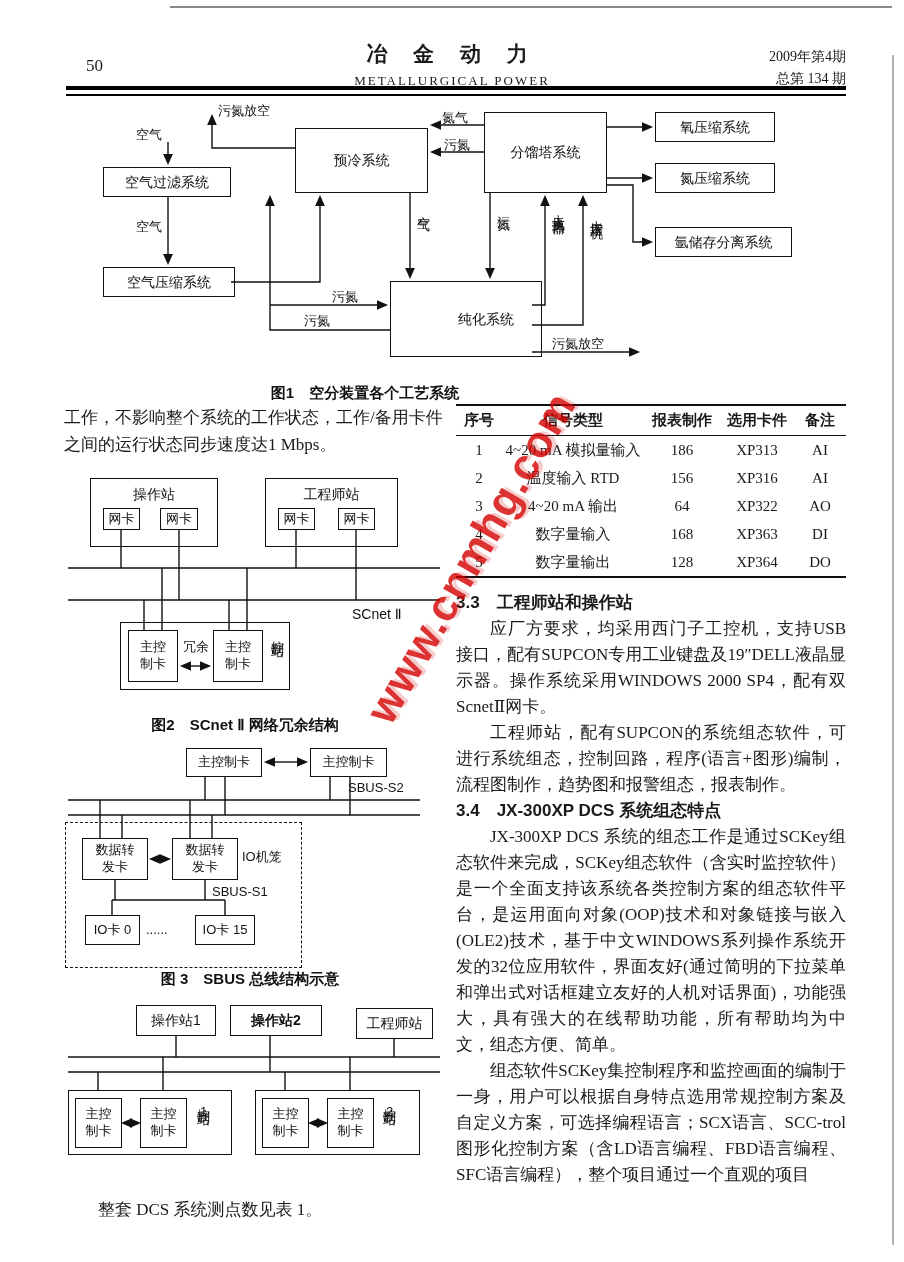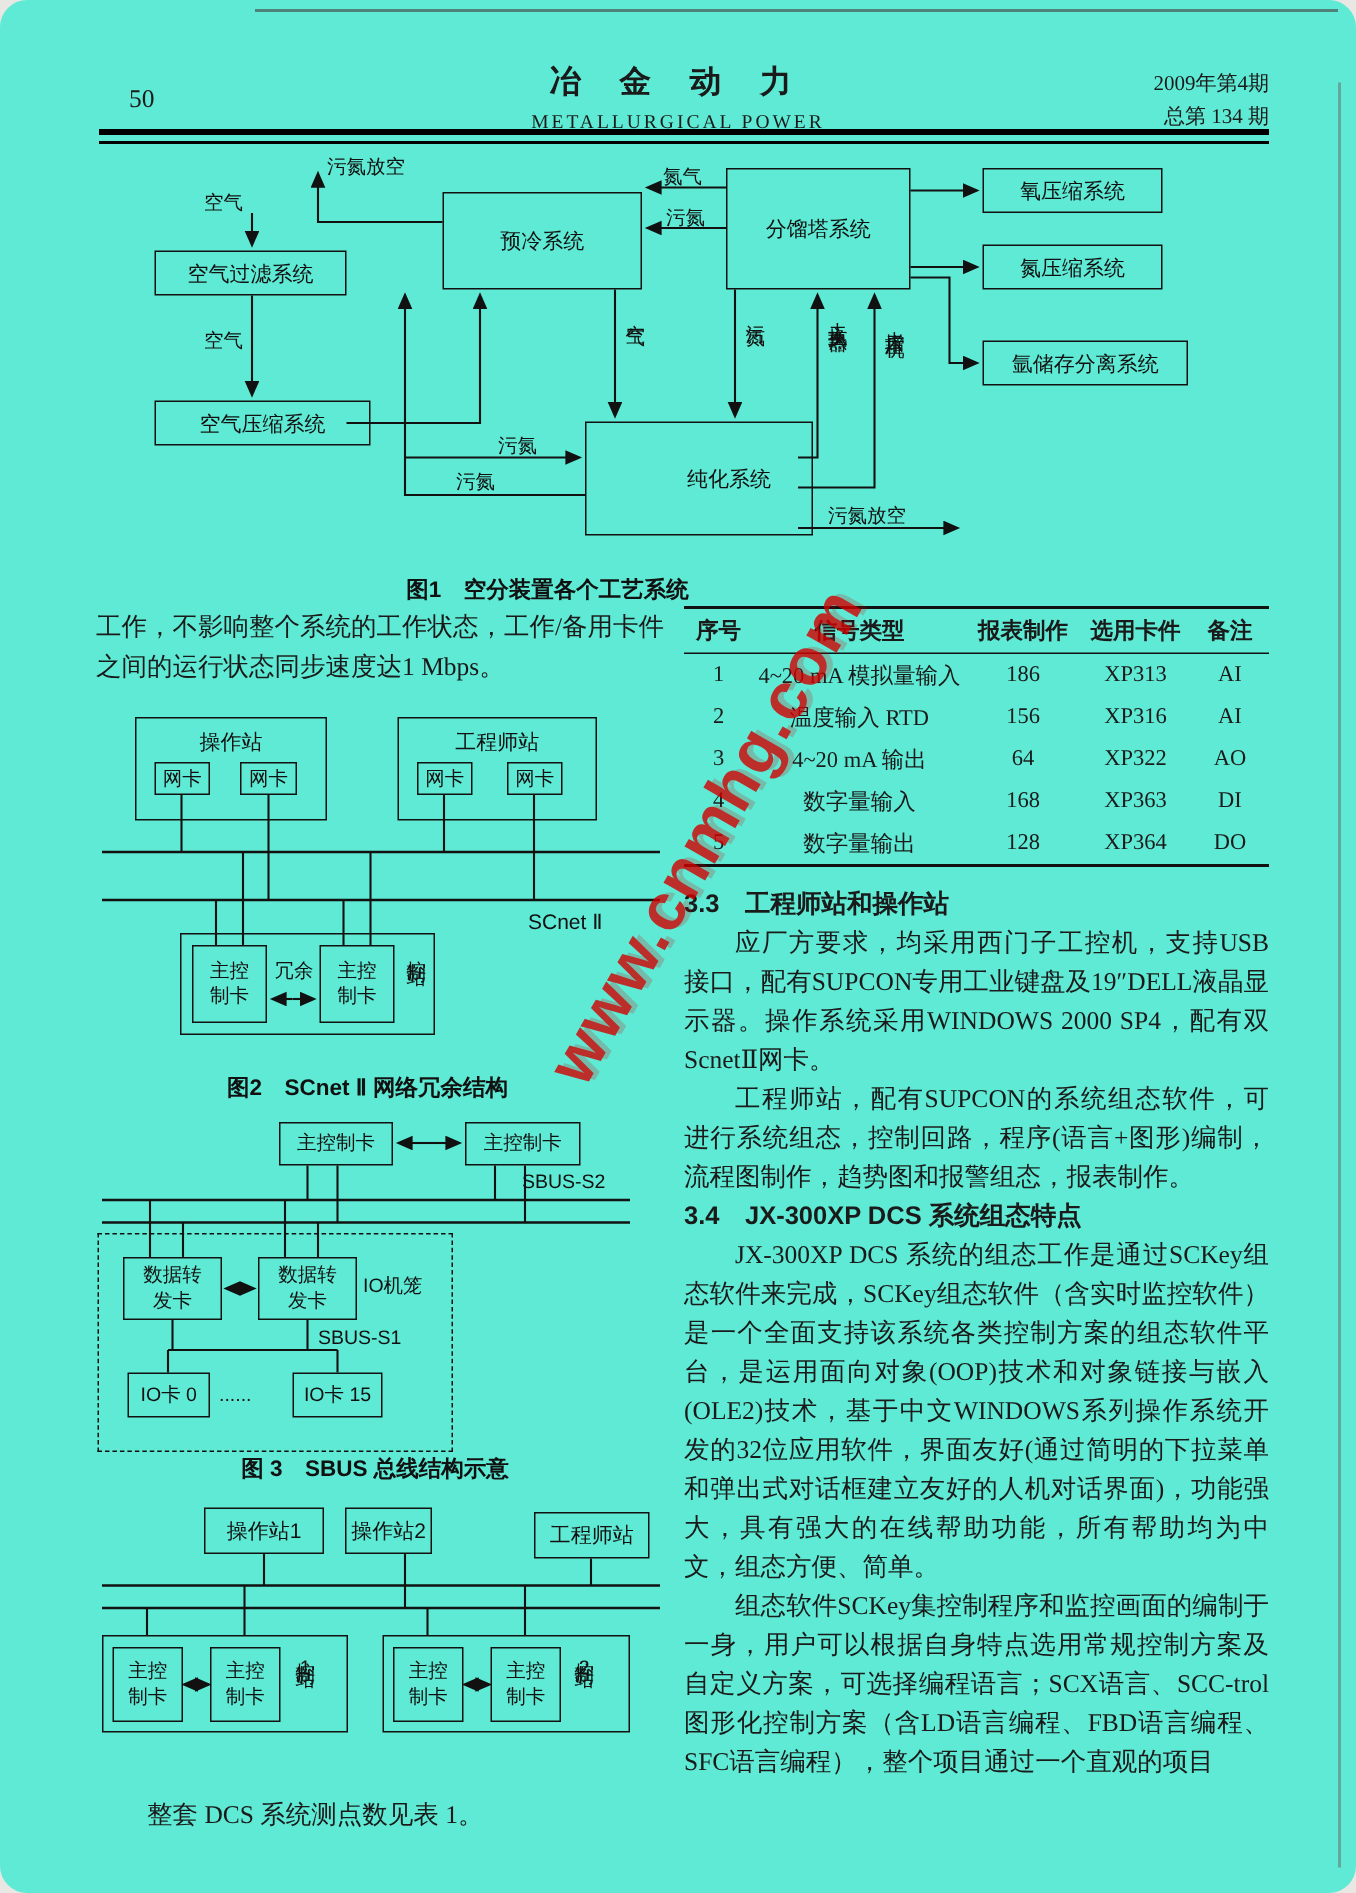--- a/index.html
+++ b/index.html
@@ -1,17 +1,17 @@
 <!DOCTYPE html>
 <html><head>
 <meta charset="utf-8">
 <style>
   html,body{margin:0;padding:0;background:#e8e7e3;}
-  .page{position:relative;width:904px;height:1262px;background:#5eead4;overflow:hidden;
-        font-family:"Liberation Serif","DejaVu Serif",serif;color:#1a1a1a;border-radius:18px;}
+  .page{position:relative;width:904px;height:1262px;background:#ffffff;overflow:hidden;
+        font-family:"Liberation Serif","DejaVu Serif",serif;color:#1a1a1a;}
   
   .pagenum{position:absolute;left:86px;top:56px;font-size:17px;}
   .jtitle{position:absolute;left:0;right:0;top:40px;text-align:center;}
   .jtitle .cn{font:bold 21px "Liberation Sans",sans-serif;letter-spacing:10px;}
   .jtitle .en{font:13px "Liberation Serif",serif;letter-spacing:2px;margin-top:5px;}
   .issue{position:absolute;right:58px;top:46px;text-align:right;font-size:14px;line-height:22px;}
   .rule{position:absolute;left:66px;top:86px;width:780px;height:4px;
         border-top:4px solid #000;border-bottom:2px solid #000;}
   .scanline-top{position:absolute;left:170px;top:6px;width:722px;height:2px;background:#4a4a4a;opacity:.65;}
   .scanline-right{position:absolute;left:892px;top:55px;width:2px;height:1190px;background:#666;opacity:.5;}
@@ -91,21 +91,21 @@
         <polyline points="330,230 210,230 210,97" marker-end="url(#m1)"></polyline>
         <polyline points="472,252 578,252" marker-end="url(#m1)"></polyline>
       </g>
     </svg>
     <div class="box" style="left:235px;top:28px;width:133px;height:65px;">预冷系统</div>
     <div class="box" style="left:424px;top:12px;width:123px;height:81px;">分馏塔系统</div>
     <div class="box" style="left:595px;top:12px;width:120px;height:30px;">氧压缩系统</div>
     <div class="box" style="left:595px;top:63px;width:120px;height:30px;">氮压缩系统</div>
     <div class="box" style="left:595px;top:127px;width:137px;height:30px;">氩储存分离系统</div>
     <div class="box" style="left:43px;top:67px;width:128px;height:30px;">空气过滤系统</div>
-    <div class="box" style="left:43px;top:167px;width:144px;height:30px;">空气压缩系统</div>
+    <div class="box" style="left:43px;top:167px;width:132px;height:30px;">空气压缩系统</div>
     <div class="box" style="left:330px;top:181px;width:152px;height:76px;padding-left:40px;">纯化系统</div>
 
     <div class="dlbl" style="left:158px;top:2px;">污氮放空</div>
     <div class="dlbl" style="left:76px;top:26px;">空气</div>
     <div class="dlbl" style="left:76px;top:118px;">空气</div>
     <div class="dlbl" style="left:382px;top:9px;">氮气</div>
     <div class="dlbl" style="left:384px;top:36px;">污氮</div>
     <div class="vlbl" style="left:354px;top:106px;">空气</div>
     <div class="vlbl" style="left:434px;top:106px;">污氮</div>
     <div class="vlbl" style="left:489px;top:104px;">去主换热器</div>
@@ -224,21 +224,21 @@
         <line x1="103" y1="92" x2="103" y2="59"></line>
         <line x1="225" y1="92" x2="225" y2="74"></line>
         <line x1="290" y1="92" x2="290" y2="59"></line>
         <polyline points="71,125 79,125" marker-end="url(#m4)"></polyline>
         <polyline points="71,125 63,125" marker-end="url(#m4)"></polyline>
         <polyline points="258,125 266,125" marker-end="url(#m4)"></polyline>
         <polyline points="258,125 250,125" marker-end="url(#m4)"></polyline>
       </g>
     </svg>
     <div class="box" style="left:76px;top:7px;width:80px;height:31px;">操作站1</div>
-    <div class="box" style="left:170px;top:7px;width:58px;height:31px;">操作站2</div>
+    <div class="box" style="left:170px;top:7px;width:92px;height:31px;font-weight:bold;">操作站2</div>
     <div class="box" style="left:296px;top:10px;width:77px;height:31px;">工程师站</div>
     <div class="frame" style="left:8px;top:92px;width:164px;height:65px;"></div>
     <div class="box wrap2" style="left:15px;top:100px;width:47px;height:50px;font-size:13px;">主控制卡</div>
     <div class="box wrap2" style="left:80px;top:100px;width:47px;height:50px;font-size:13px;">主控制卡</div>
     <div class="vlbl" style="left:134px;top:100px;">控制站1</div>
     <div class="frame" style="left:195px;top:92px;width:165px;height:65px;"></div>
     <div class="box wrap2" style="left:202px;top:100px;width:47px;height:50px;font-size:13px;">主控制卡</div>
     <div class="box wrap2" style="left:267px;top:100px;width:47px;height:50px;font-size:13px;">主控制卡</div>
     <div class="vlbl" style="left:320px;top:100px;">控制站2</div>
   </div>

